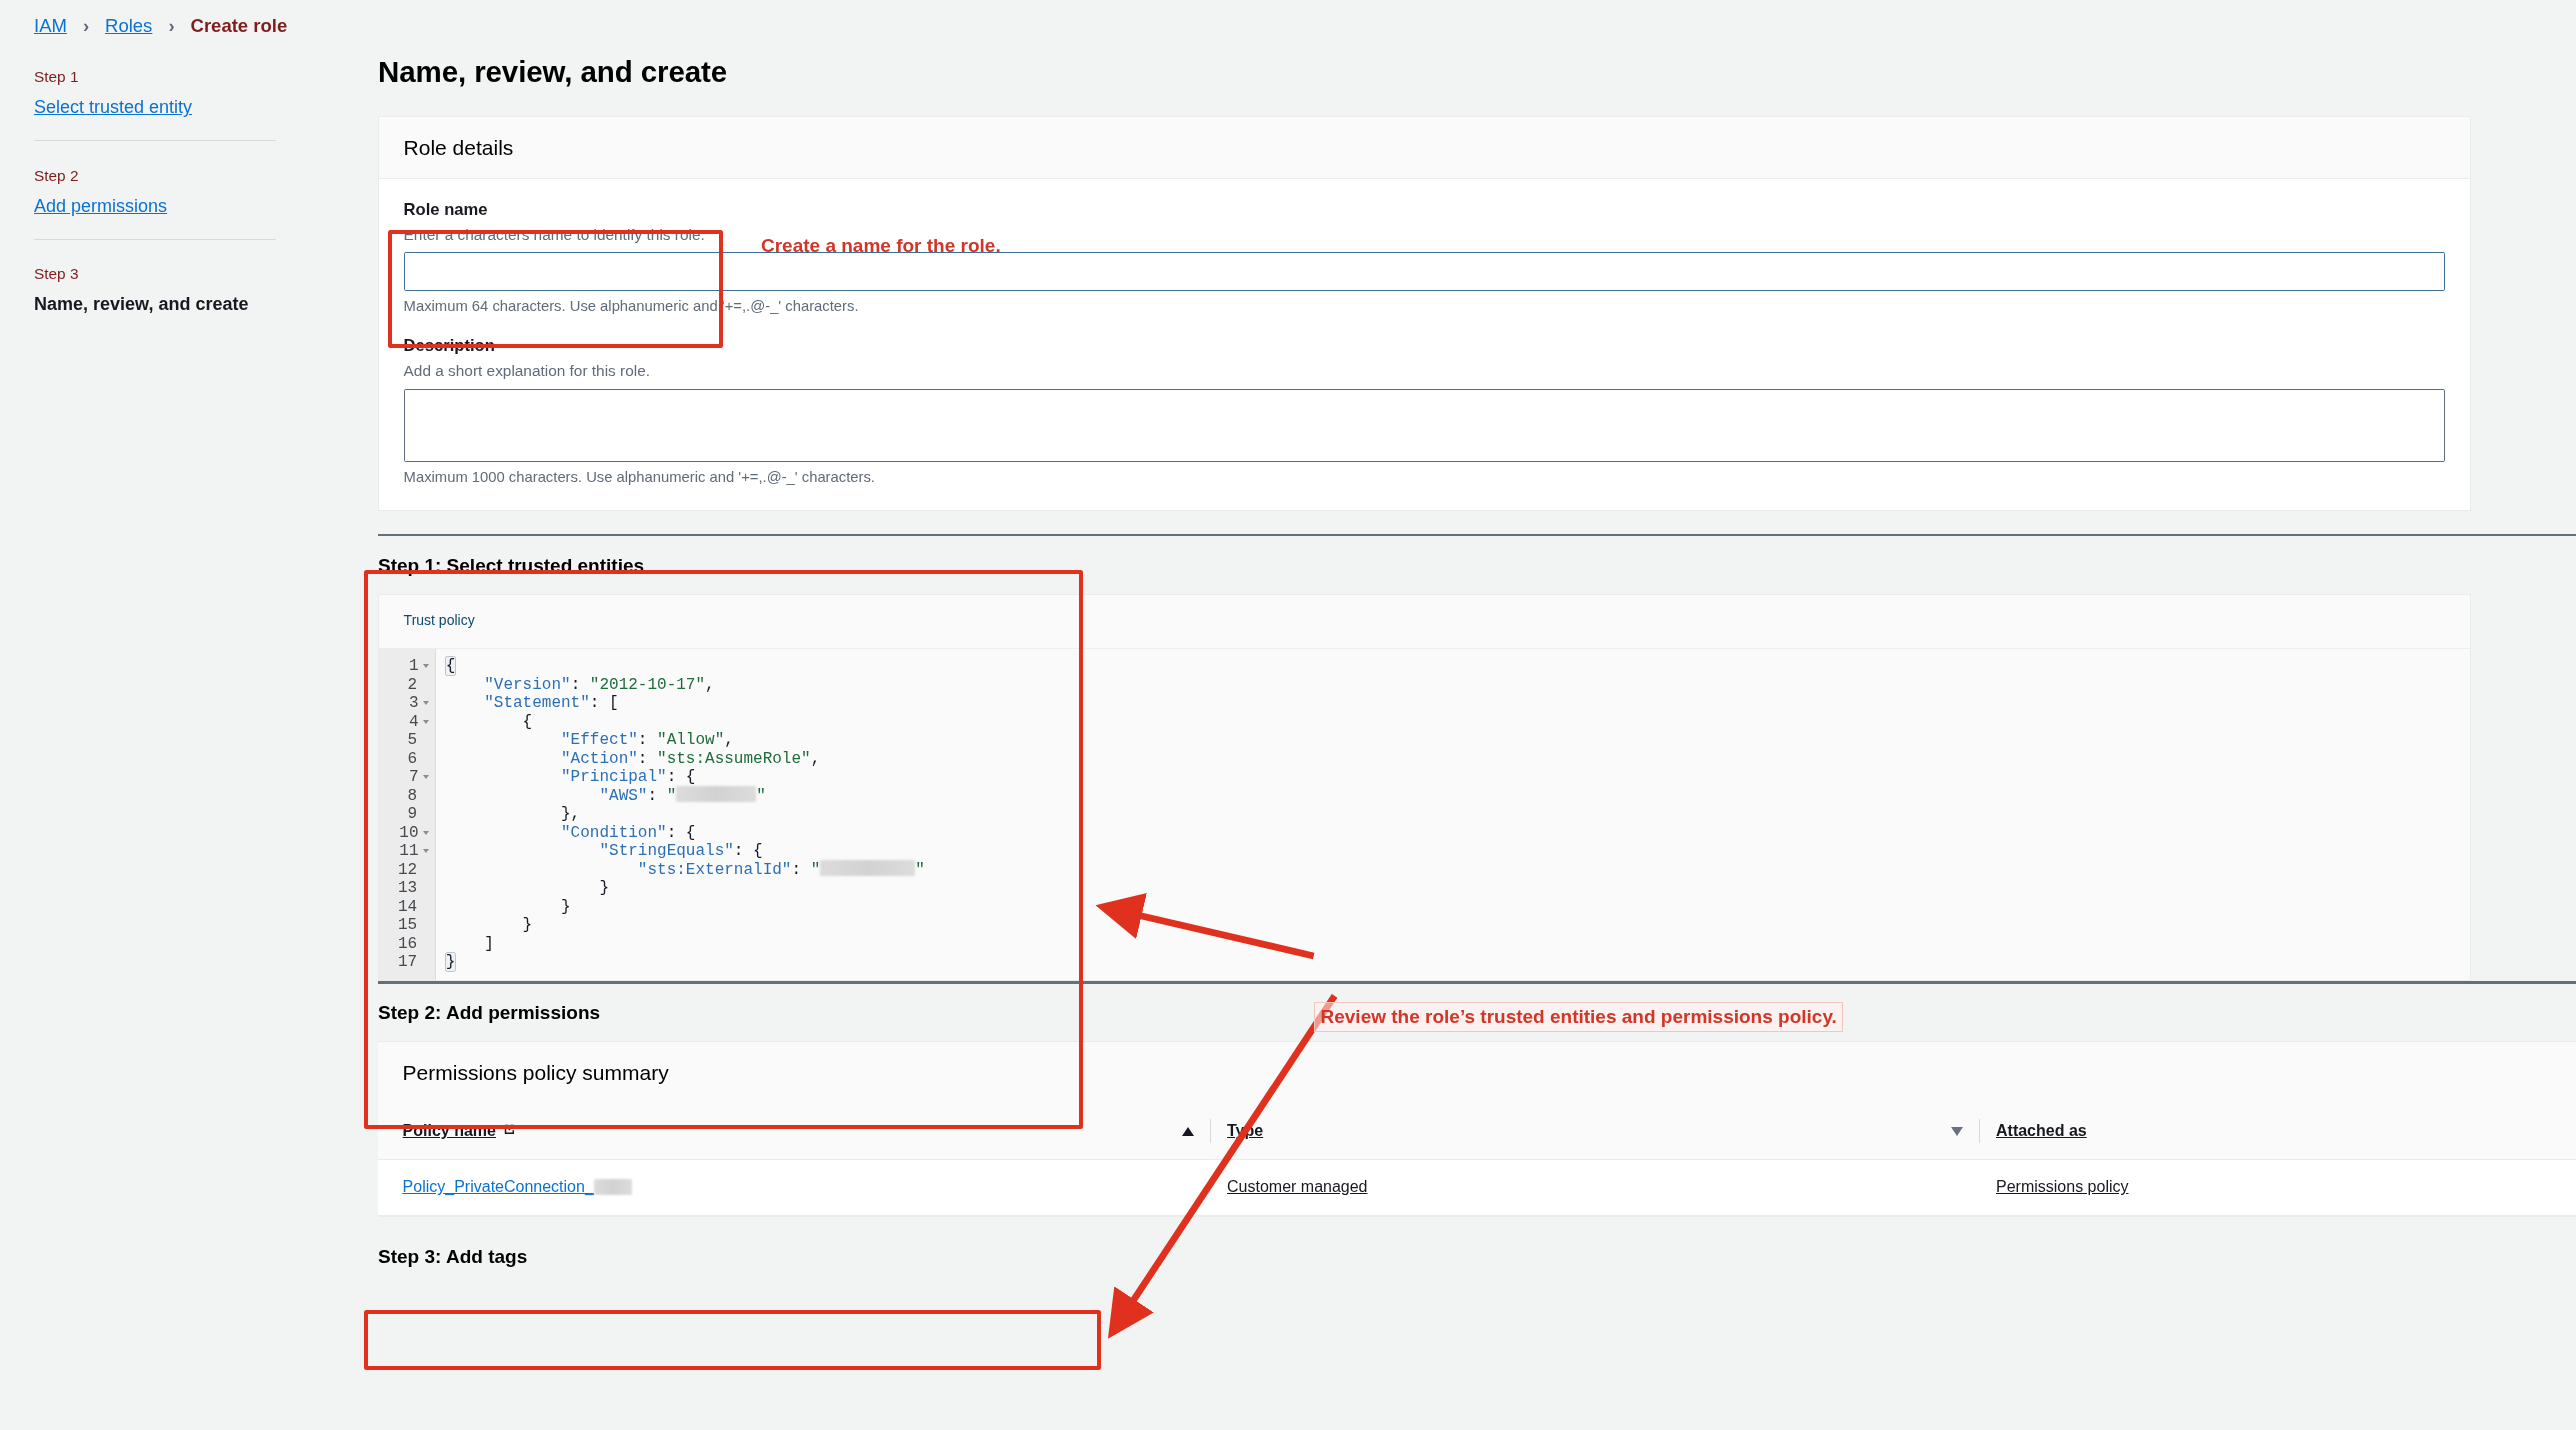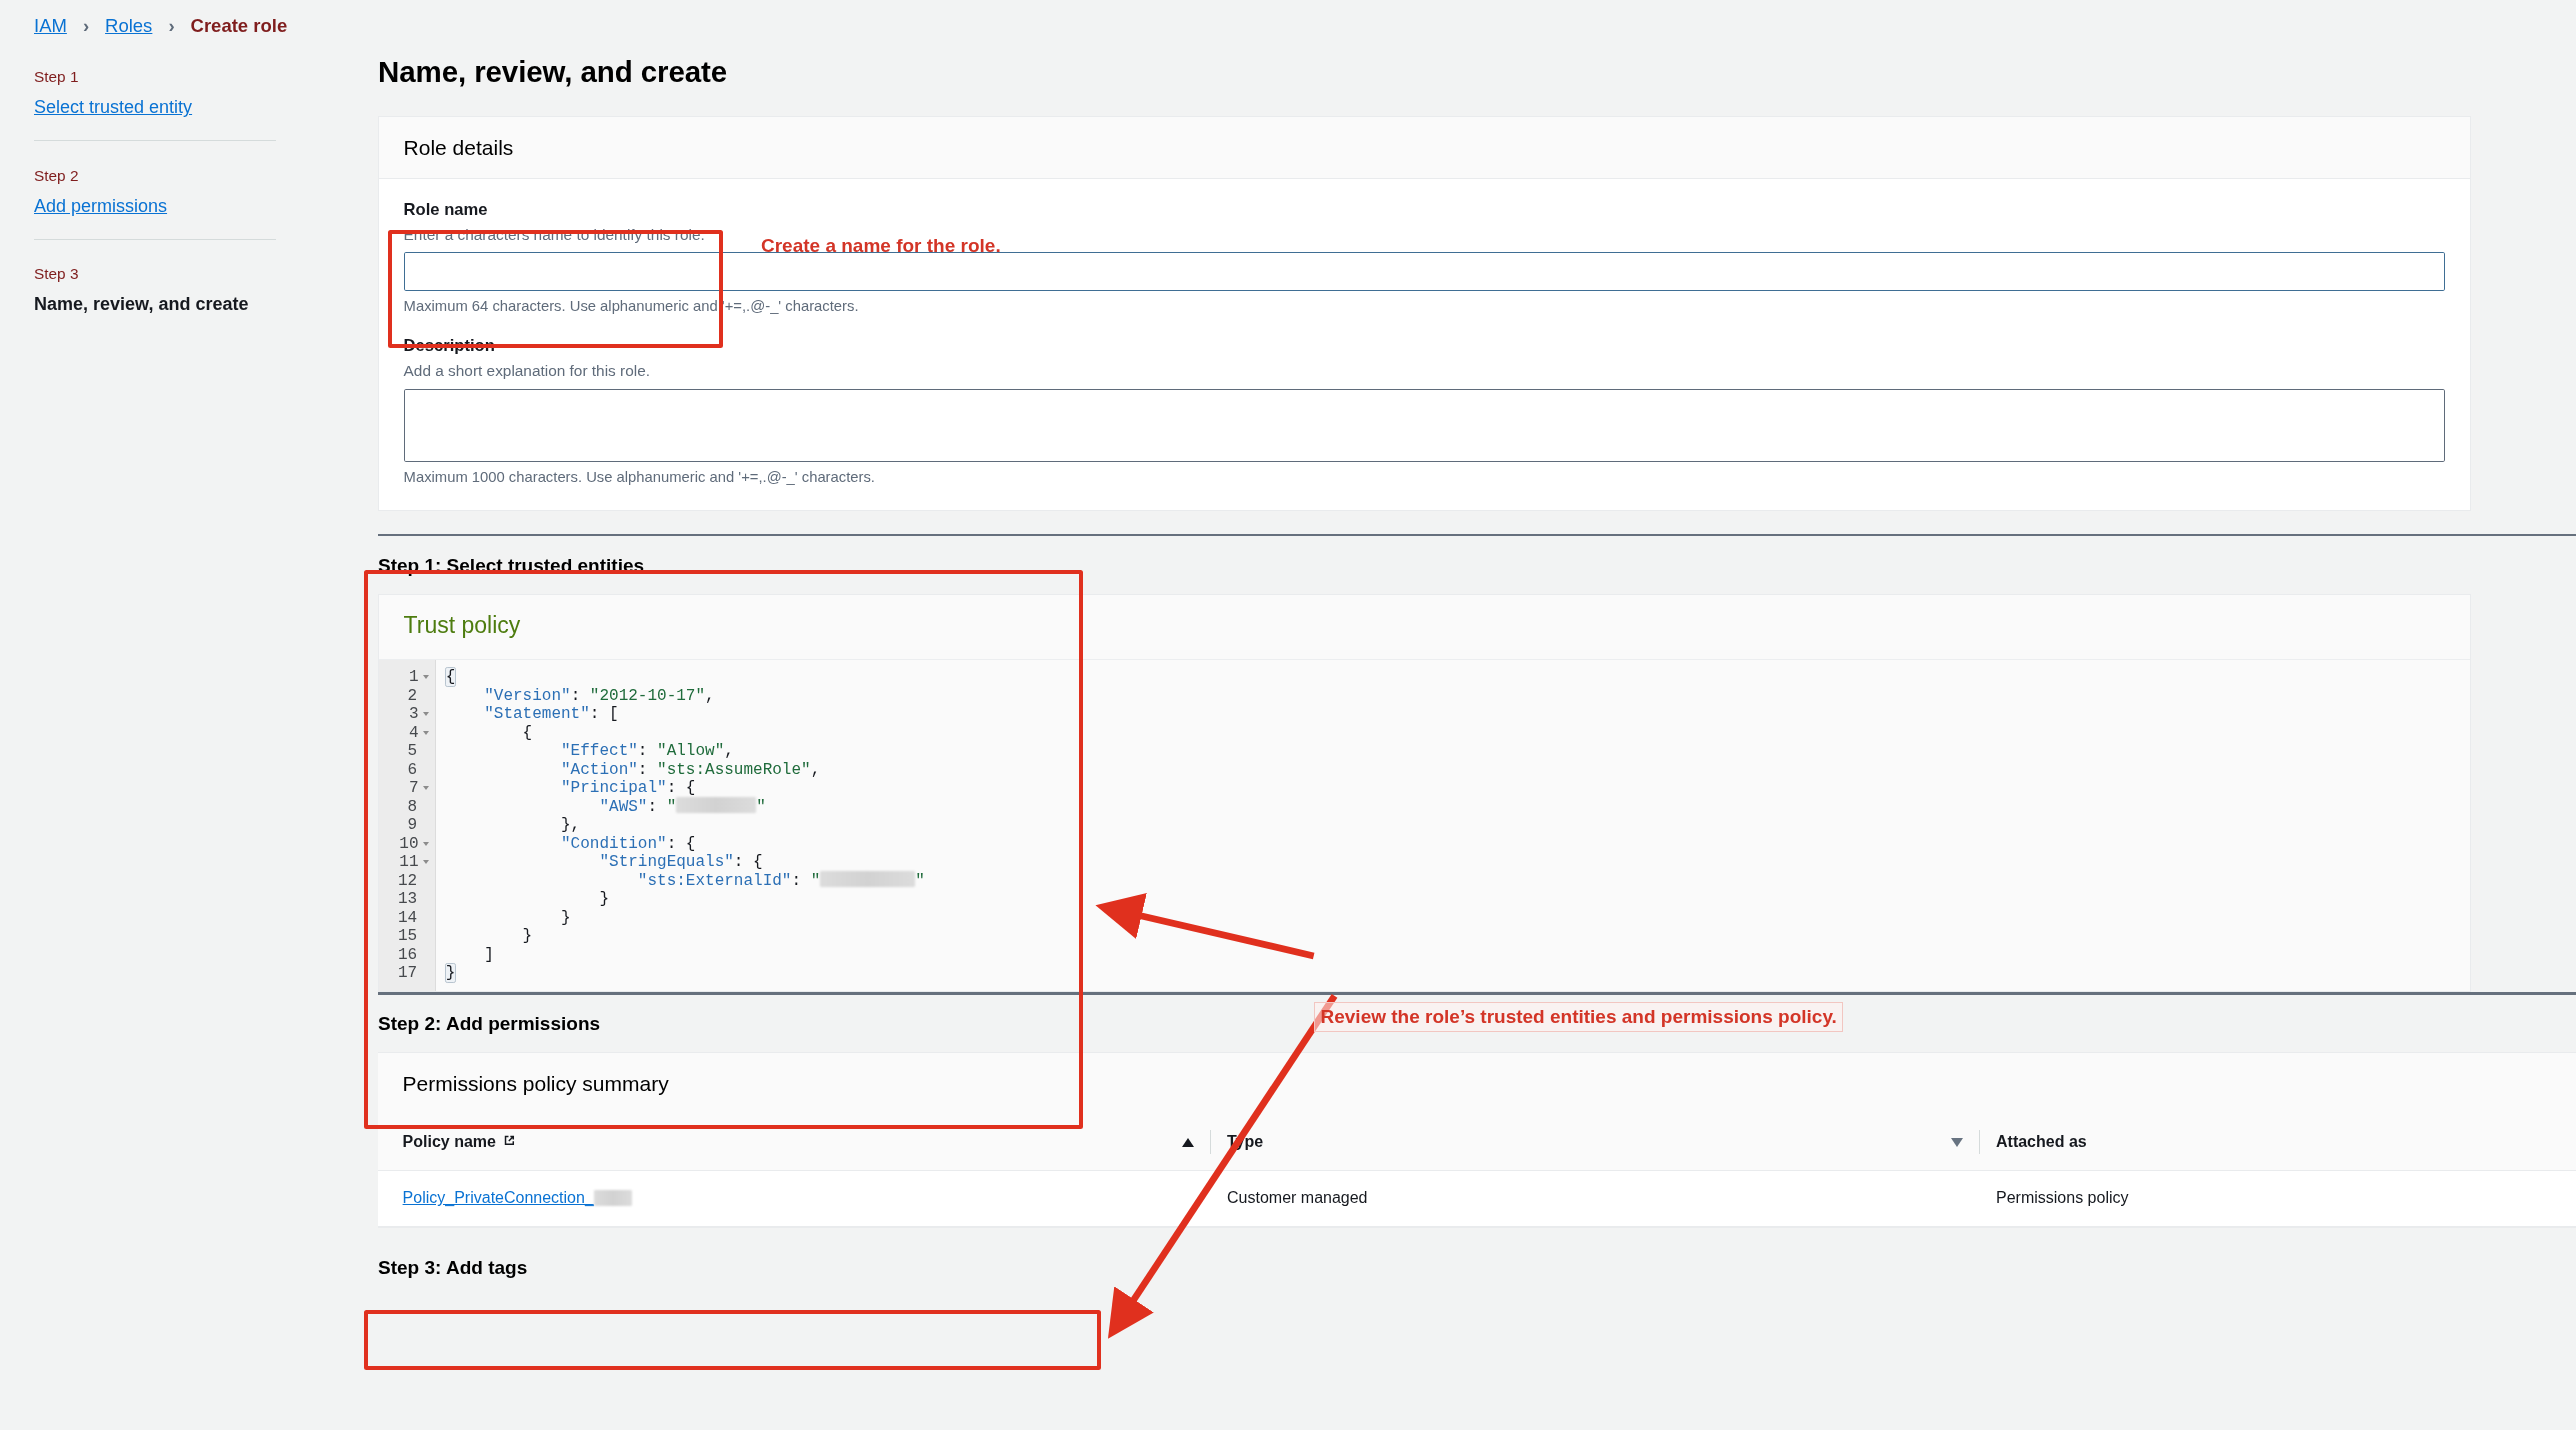--- a/index.html
+++ b/index.html
@@ -74,21 +74,21 @@
   .section-divider-strong { height: 2.5px; background: #66707d; width: 100%; }
 
   
   .substep-head {
     font-size: 19px; font-weight: 700; color: #000;
     padding: 18.5px 0 17px 0;
   }
 
   
   .editor-wrap { border: 0.6px solid #e9ebed; background: #fff; }
-  .editor-title { font-size: 23px; color: #4d7c0f; padding: 17px 24.6px 19.7px 24.6px; background:#fafafa; }
+  .editor-title { font-size: 14px; color: #0c4a6e; padding: 17px 24.6px 19.7px 24.6px; background:#fafafa; }
   .editor {
     display: flex; background: #fafafa; font-family: "Liberation Mono", monospace;
     font-size: 16px; line-height: 18.5px; border-top: 0.6px solid #eceef0;
   }
   .gutter {
     background: #ececec; color: #46494d; text-align: right;
     padding: 8.6px 0 8.6px 0; user-select: none; width: 57px;
     border-right: 0.6px solid #dcdcdc; flex: 0 0 57px;
   }
   .gutter-line { display: flex; justify-content: flex-end; align-items: center; gap: 4.3px; padding-right: 6.2px; height: 18.5px; }
@@ -100,21 +100,21 @@
   .s { color: #1f6b3b; }
   .p { color: #16191f; }
   .bracket-hl { outline: 0.6px solid #b8c4cf; background: #eef2f6; border-radius: 1.2px; }
   .redact {
     display: inline-block; vertical-align: middle; height: 14.8px;
     background: linear-gradient(90deg,#dcdcdc,#d2d2d2,#dcdcdc);
     filter: blur(1.2px); border-radius: 1.2px; position: relative; top: -1.2px;
   }
 
   
-  .tbl { width: 100%; border-collapse: collapse; background: #fff; }
+  .tbl { width: 100%; border-collapse: collapse; background: #fff; text-decoration: underline; }
   .tbl thead th {
     background: #fafafa; text-align: left; font-size: 16px; font-weight: 700; color: #16191f;
     padding: 16px 0 16px 0; border-bottom: 0.6px solid #e9ebed; vertical-align: middle;
   }
   .tbl tbody td {
     font-size: 16px; color: #16191f; padding: 18.5px 0 18.5px 0; border-bottom: 0.6px solid #e9ebed;
     vertical-align: middle;
   }
   .th-inner { display: flex; align-items: center; }
   .sort-asc { width: 0; height: 0; border-left: 6.8px solid transparent; border-right: 6.8px solid transparent; border-bottom: 9.2px solid #16191f; }

